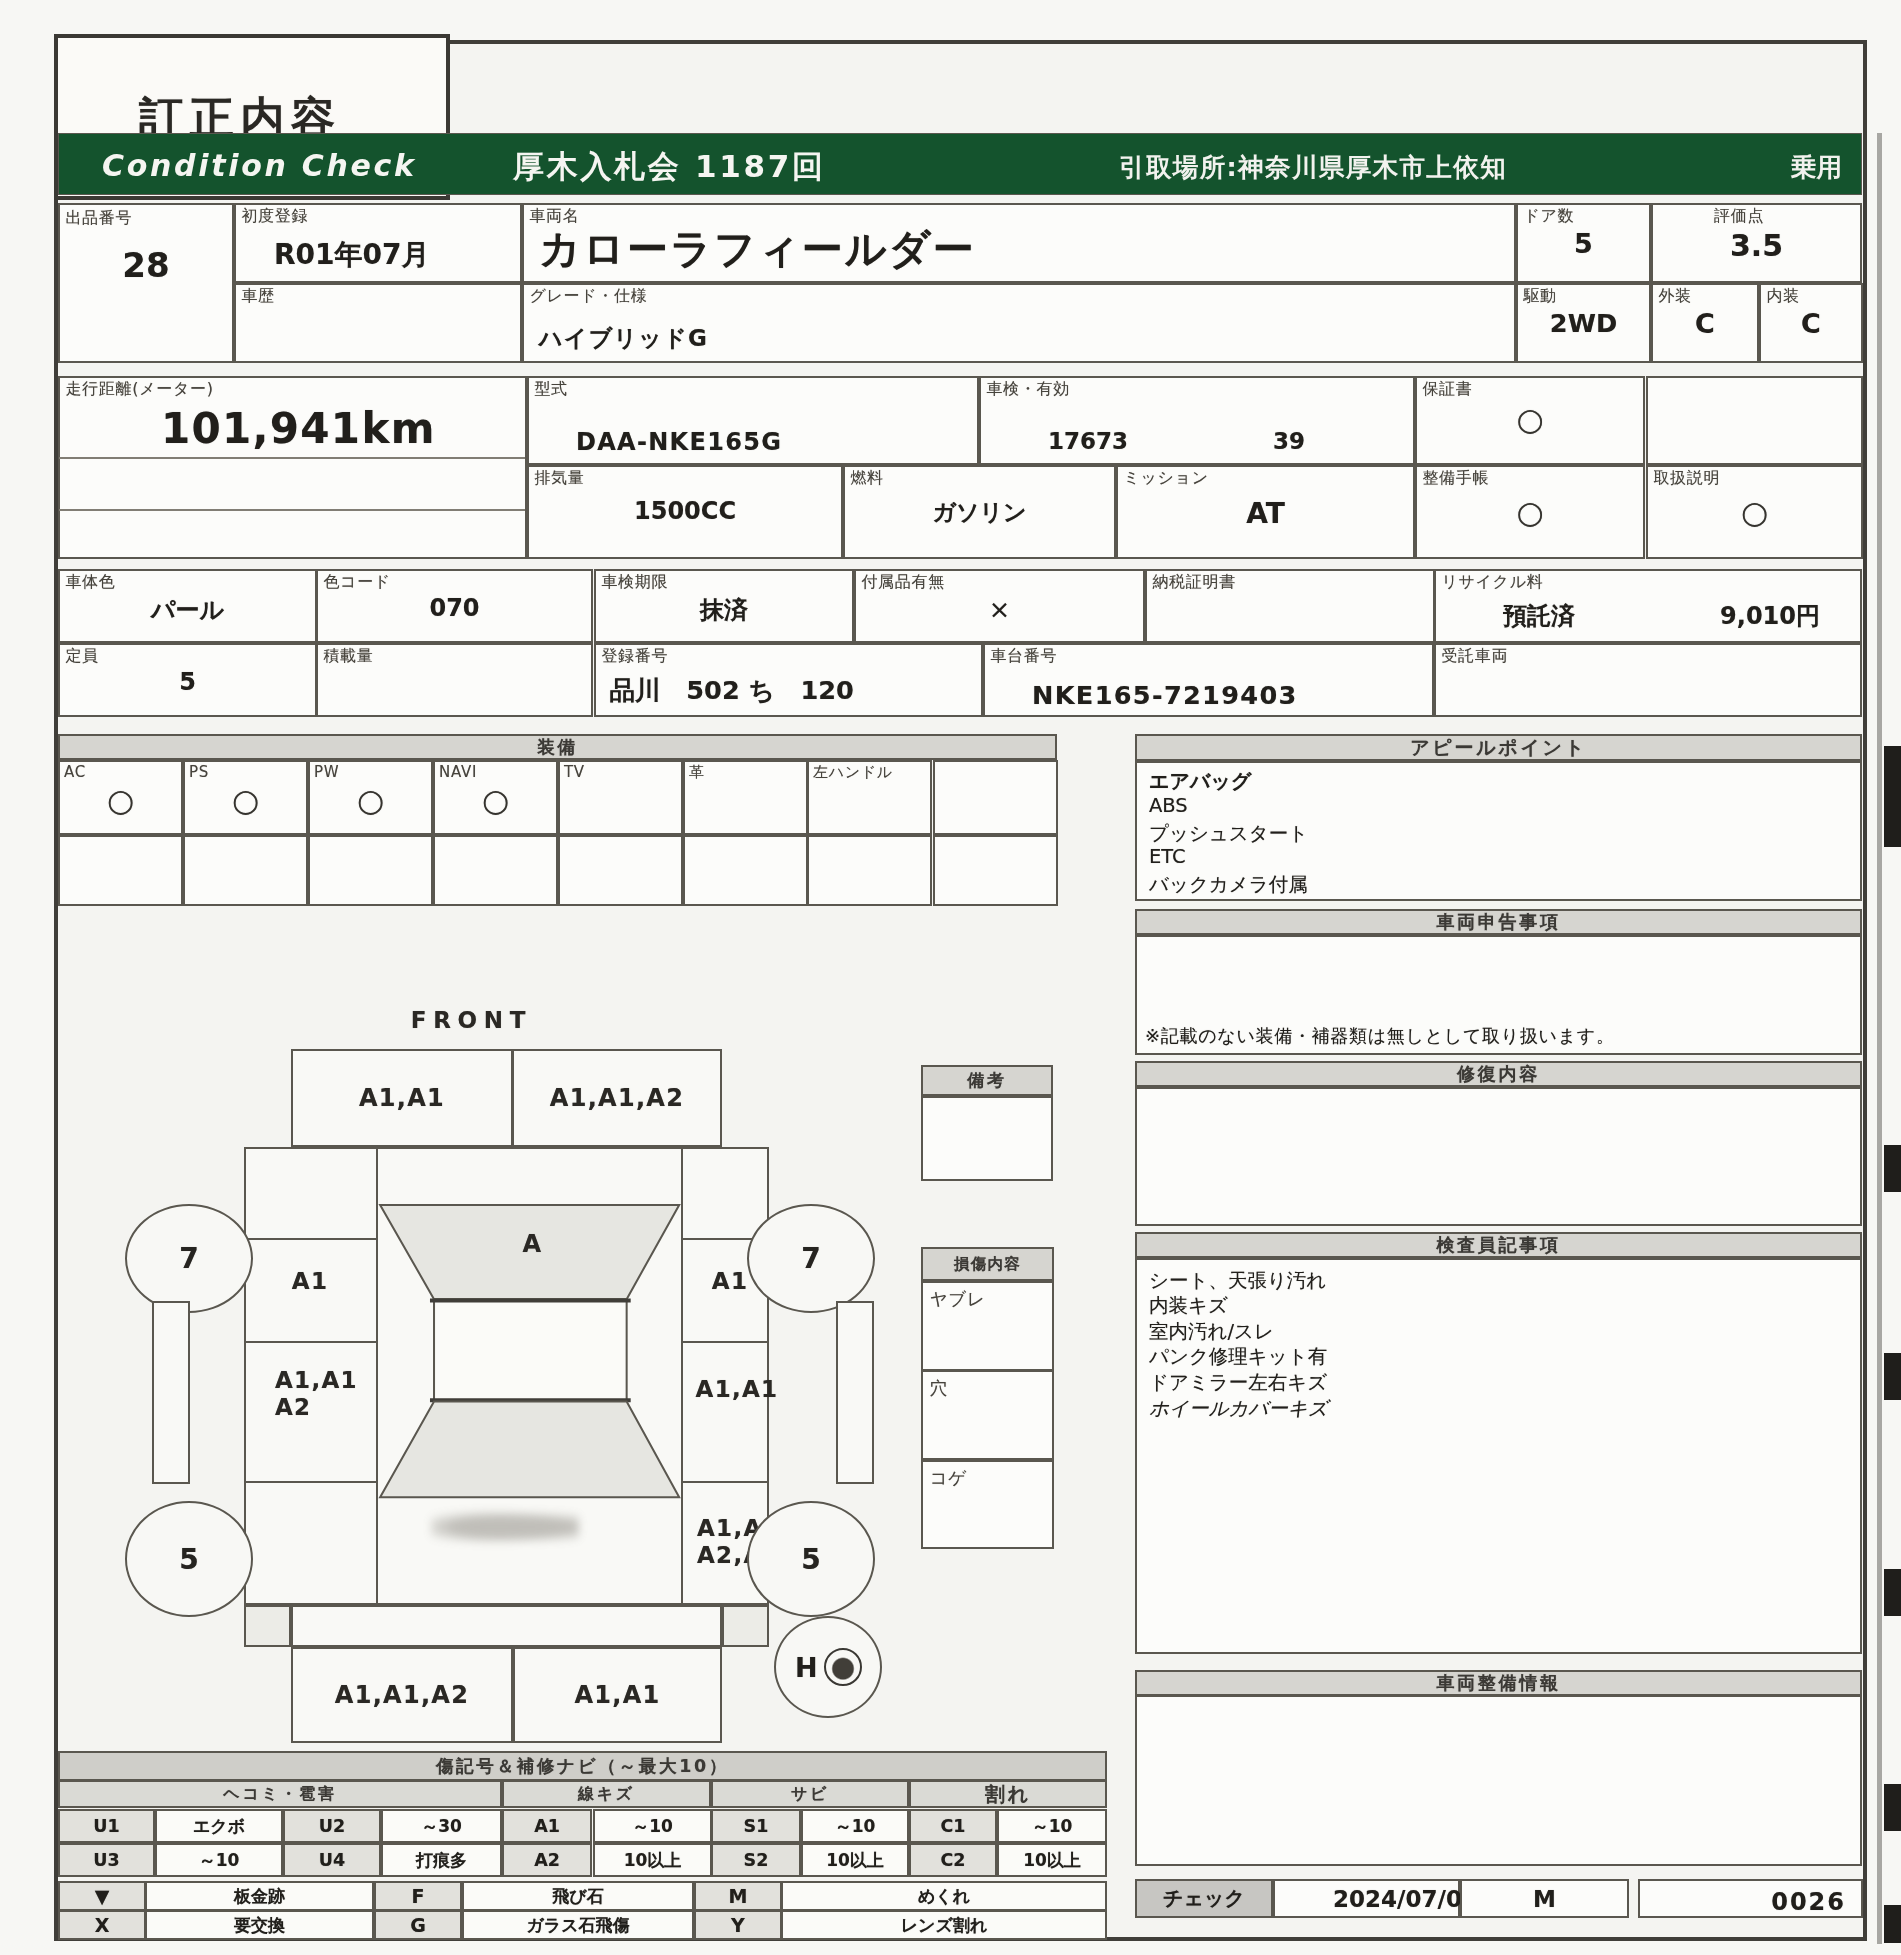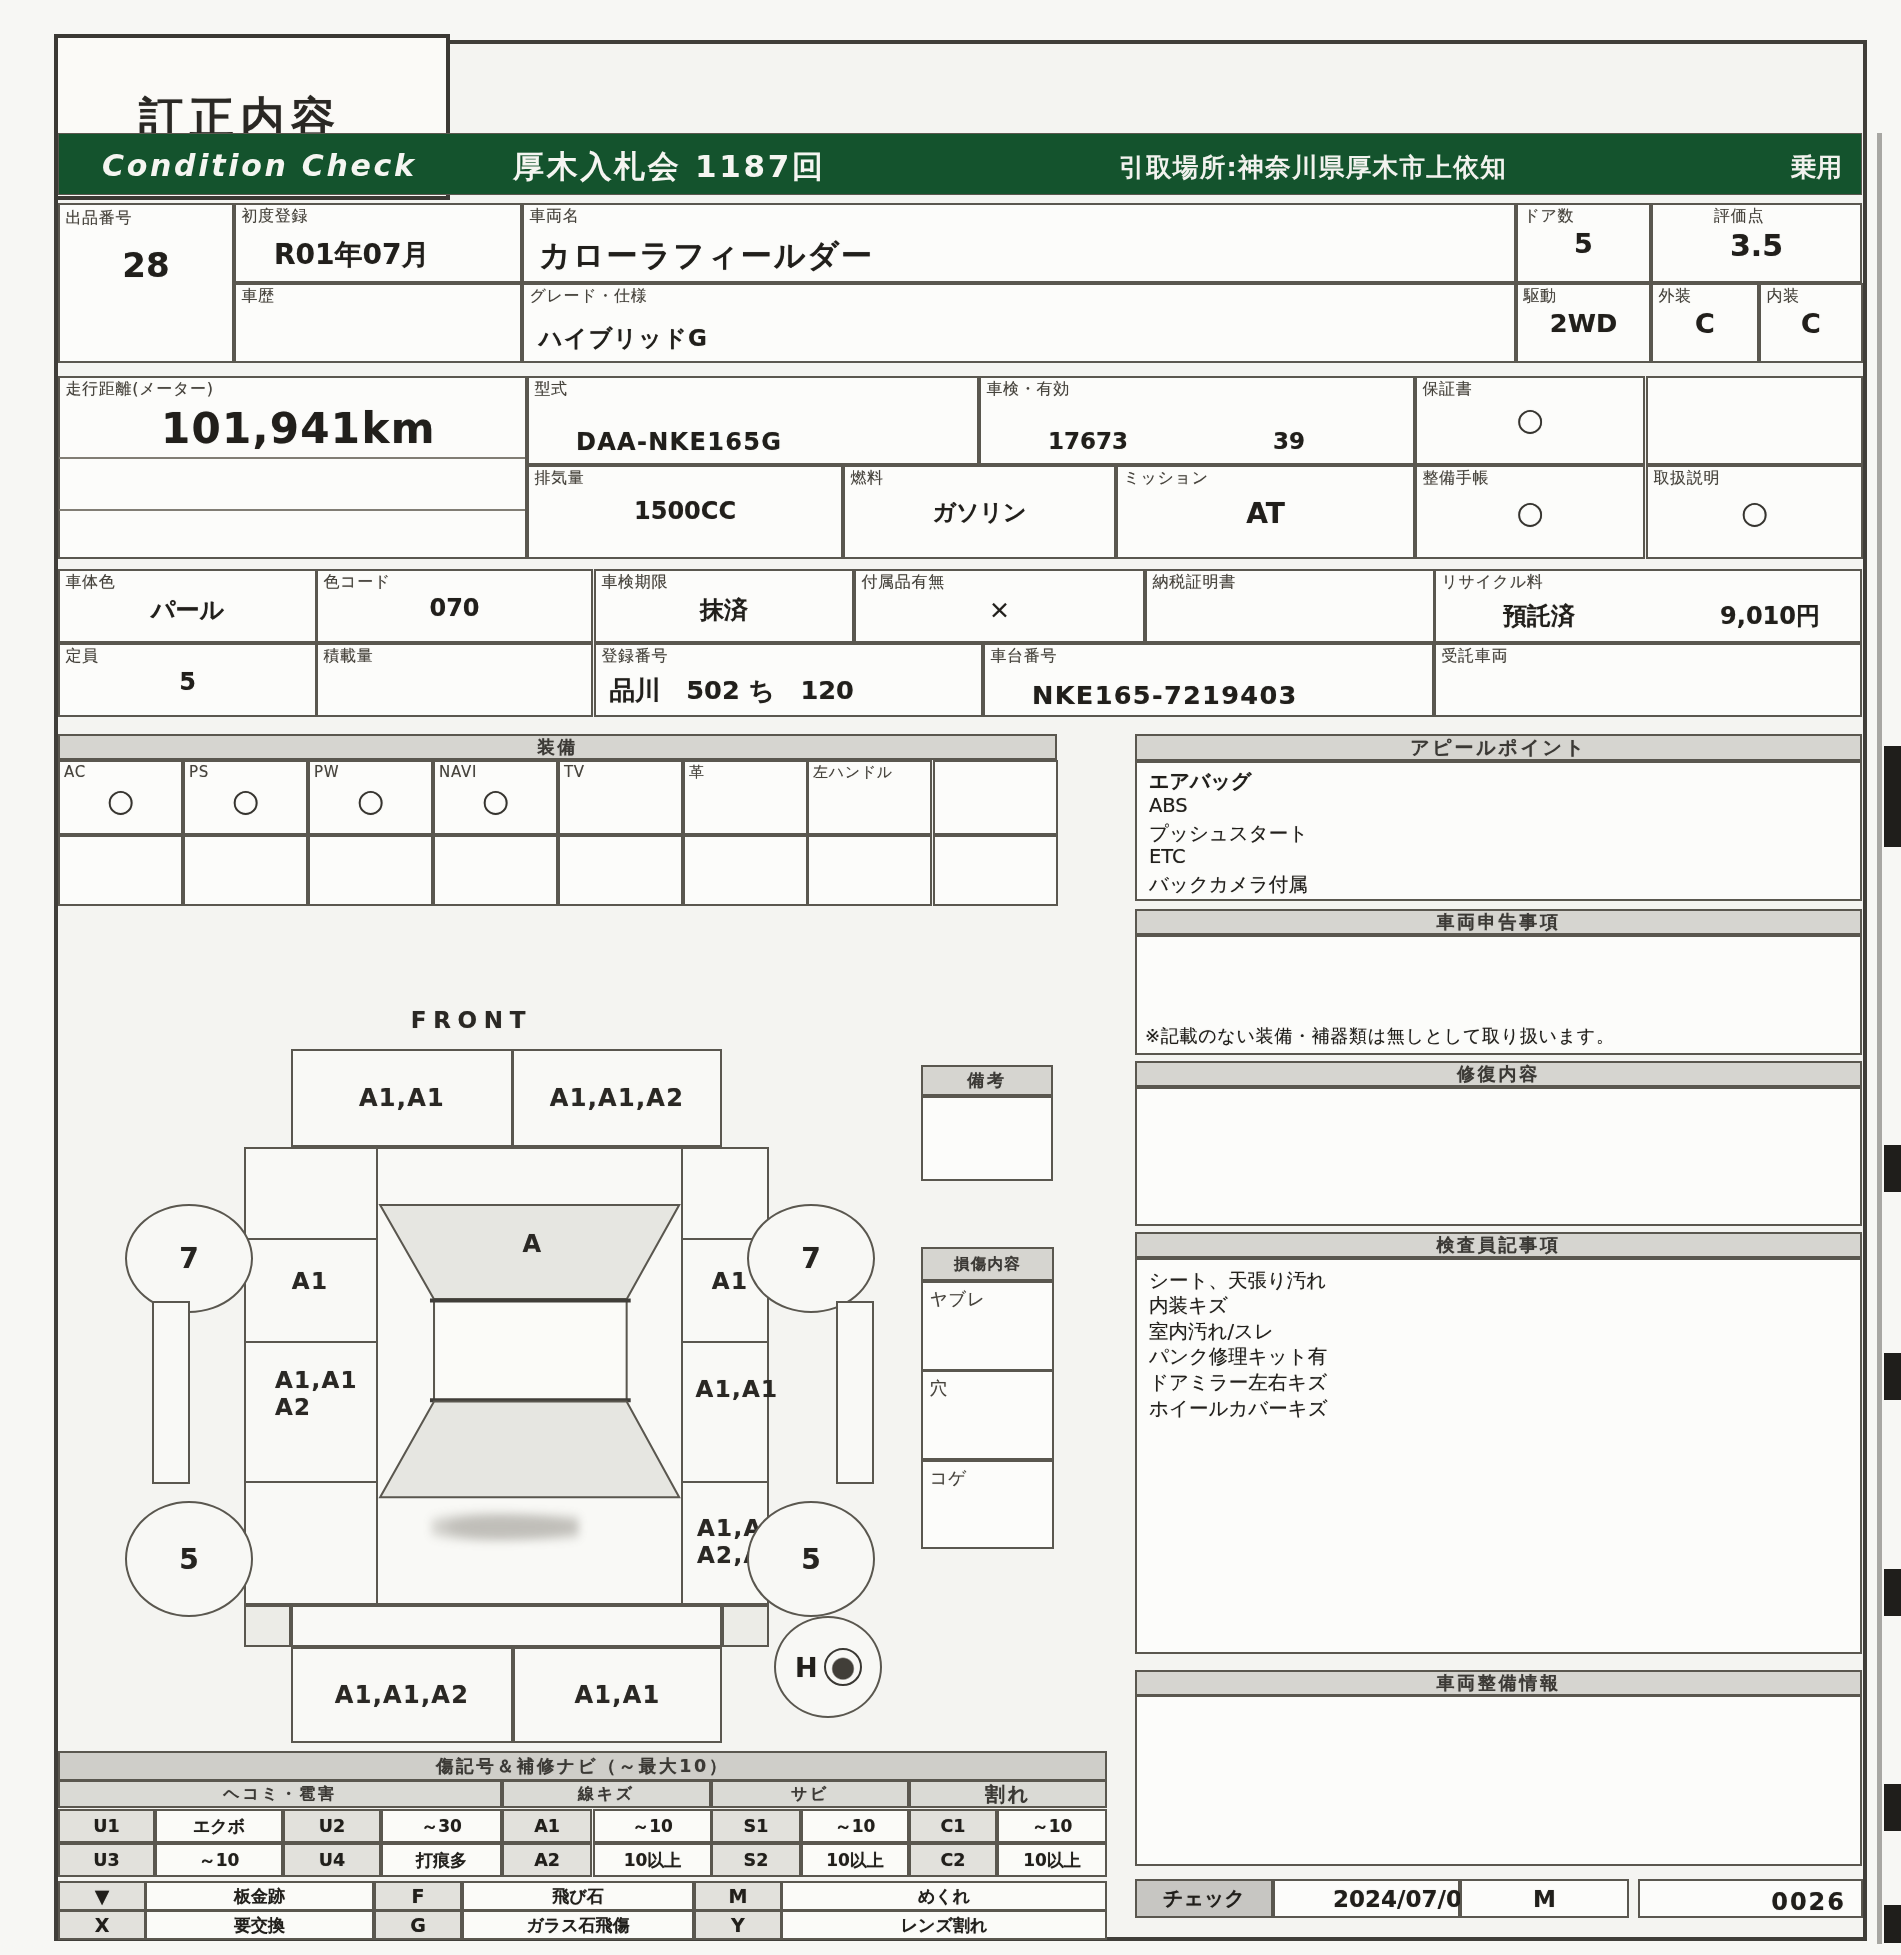--- a/index.html
+++ b/index.html
@@ -56,21 +56,21 @@
   </div>
   <div class="cell" style="left:234px;top:203px;width:288px;height:80px;">
     <span class="lab" style="left:5.4px;top:1.3px;">初度登録</span>
     <span class="val" style="left:38px;bottom:6.7px;font-size:28px;">R01年07月</span>
   </div>
   <div class="cell" style="left:234px;top:283px;width:288px;height:80px;">
     <span class="lab" style="left:5.4px;top:1.3px;">車歴</span>
   </div>
   <div class="cell" style="left:522px;top:203px;width:994px;height:80px;">
     <span class="lab" style="left:5.4px;top:1.3px;">車両名</span>
-    <span class="val" style="left:15px;bottom:4px;font-size:31px;letter-spacing:2px;">カローラフィールダー</span>
+    <span class="val" style="left:15px;bottom:4px;font-size:41px;letter-spacing:2px;">カローラフィールダー</span>
   </div>
   <div class="cell" style="left:522px;top:283px;width:994px;height:80px;">
     <span class="lab" style="left:5.4px;top:1.3px;">グレード・仕様</span>
     <span class="val" style="left:15px;bottom:6.7px;font-size:23px;letter-spacing:1.3px;">ハイブリッドG</span>
   </div>
   <div class="cell" style="left:1516px;top:203px;width:135px;height:80px;">
     <span class="lab" style="left:5.4px;top:1.3px;">ドア数</span>
     <span class="val cen" style="left:0;top:23px;width:100%;font-size:27px;">5</span>
   </div>
   <div class="cell" style="left:1516px;top:283px;width:135px;height:80px;">
@@ -241,21 +241,21 @@
 
   <div class="band" style="left:1135px;top:1232px;width:727px;height:25.6px;font-size:18px;">
     <span>検査員記事項</span>
   </div>
   <div class="cell" style="left:1135px;top:1258px;width:727px;height:396px;">
     <div class="val" style="left:12px;top:6.7px;font-size:19.5px;font-weight:normal;">シート、天張り汚れ</div>
     <div class="val" style="left:12px;top:32px;font-size:19.5px;font-weight:normal;">内装キズ</div>
     <div class="val" style="left:12px;top:58px;font-size:19.5px;font-weight:normal;">室内汚れ/スレ</div>
     <div class="val" style="left:12px;top:83px;font-size:19.5px;font-weight:normal;">パンク修理キット有</div>
     <div class="val" style="left:12px;top:109px;font-size:19.5px;font-weight:normal;">ドアミラー左右キズ</div>
-    <div class="val" style="left:12px;top:135px;font-size:19.5px;font-weight:normal;">ホイールカバーキズ</div>
+    <div class="val" style="left:12px;top:135px;font-size:19.5px;font-weight:normal;font-style:italic;">ホイールカバーキズ</div>
   </div>
 
   <div class="band" style="left:1135px;top:1670px;width:727px;height:25.6px;font-size:18px;">
     <span>車両整備情報</span>
   </div>
   <div class="cell" style="left:1135px;top:1695px;width:727px;height:171px;"></div>
 
   <div class="cell" style="left:1135px;top:1879px;width:138px;height:39px;background:#c7c6c2;">
     <span class="val cen" style="left:0;top:0;width:100%;height:100%;font-size:20px;">チェック</span>
   </div>

